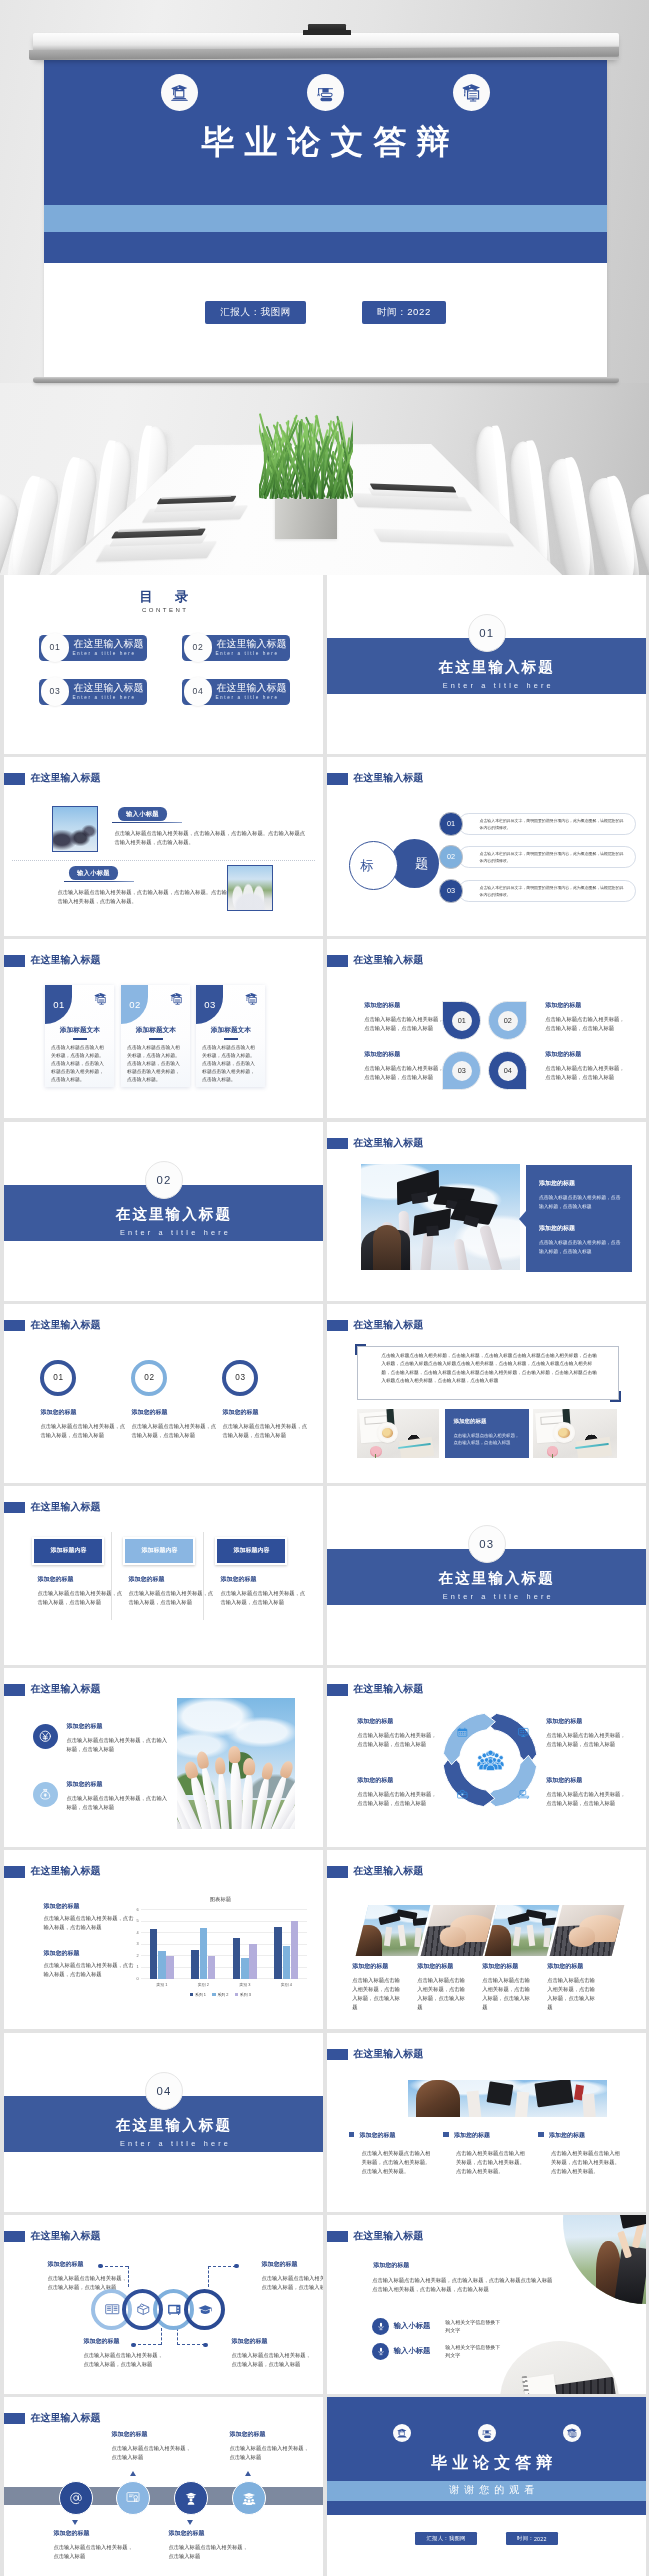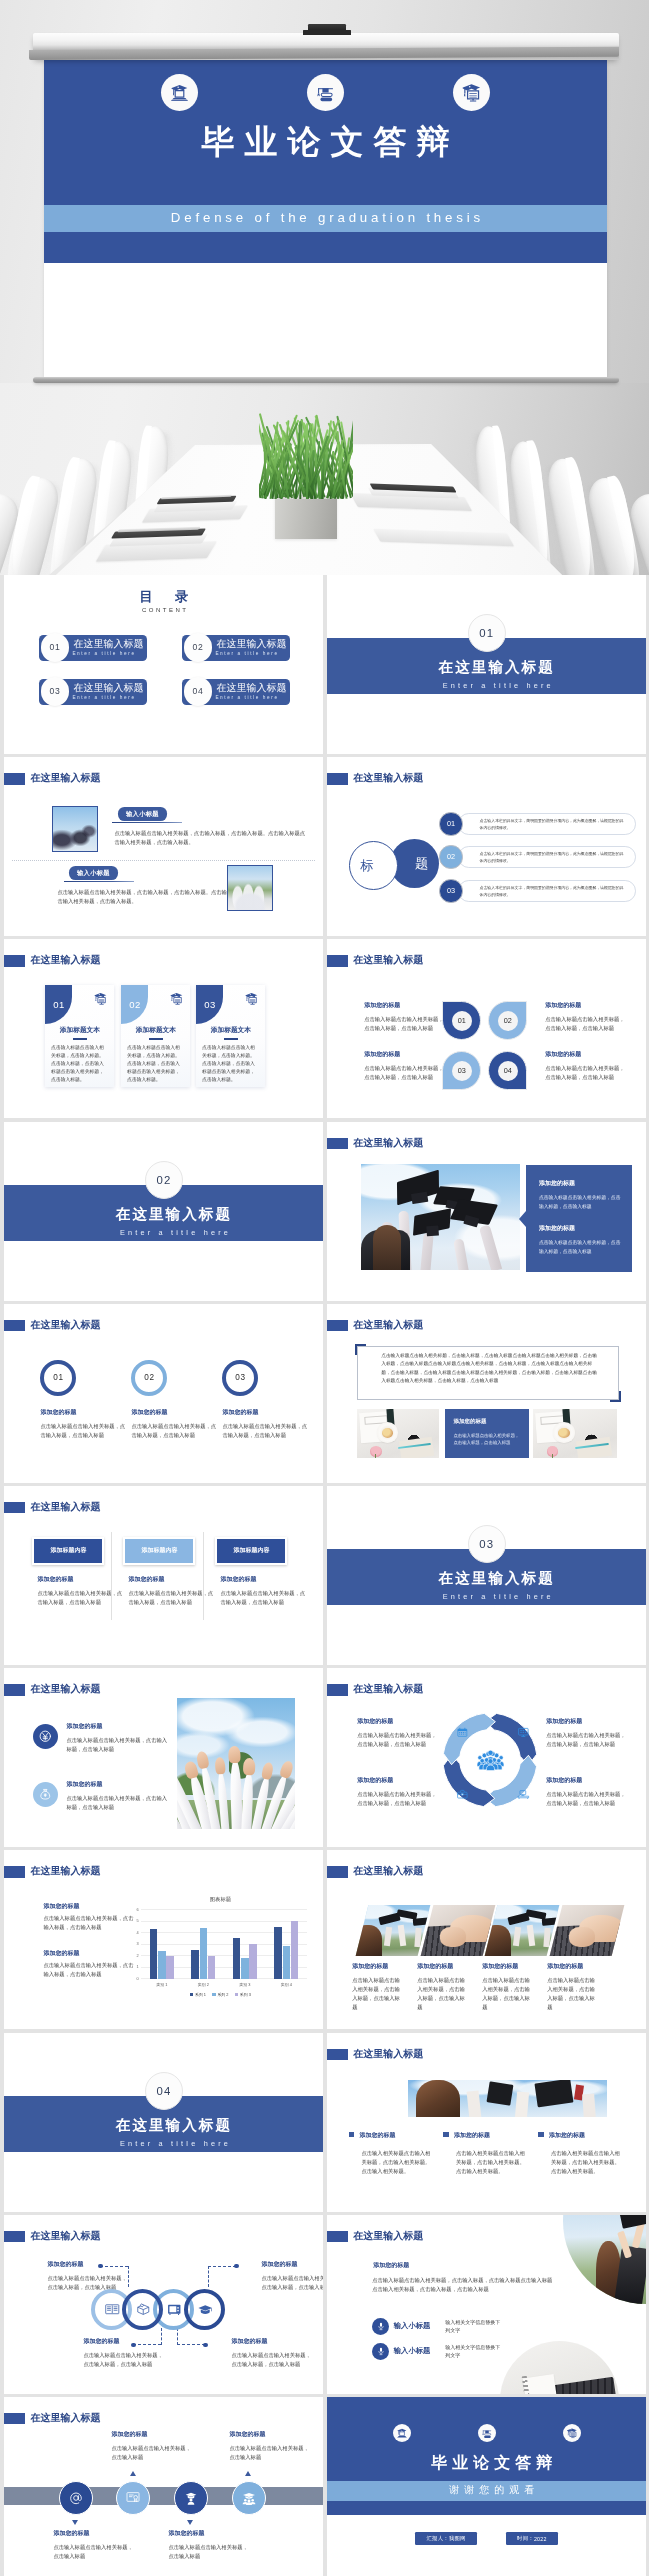--- a/index.html
+++ b/index.html
@@ -576,21 +576,24 @@
 <path d="M14.6 34.5c1 0 1.8.8 1.8 1.8 0 .7-.4 1.3-.9 1.6l1.2 3.9h-4.2l1.2-3.9a1.8 1.8 0 0 1-.9-1.6c0-1 .8-1.8 1.8-1.8Z"></path>
 <path d="M22 28h28v20H22z" fill="none" stroke="#35539b" stroke-width="3.2"></path>
 <path d="M26.5 33.5h19v1.8h-19zm0 4.6h19v1.8h-19zm0 4.6h19v1.8h-19z"></path>
 <path d="M34.3 48h3.4v4.5h-3.4z"></path>
                 <path d="M28 52.5h16v2.6H28z"></path>
               </g>
             </svg>
           </div>
         </div>
         <div class="sc-title">毕业论文答辩</div>
-        <div class="sc-sub">Defense of the graduation thesis</div>
+        <div class="sc-btns">
+          <div class="sc-btn"><span>汇报人：</span><span>我图网</span></div>
+          <div class="sc-btn"><span>时间：</span><span>2022</span></div>
+        </div>
       </div>
       <div class="rail"></div>
       <div class="clip"></div>
       <div class="botrail"></div>
     </div>
     <div class="grid">
       <div class="slide">
         <div class="toc-title">目　录</div>
         <div class="toc-sub">CONTENT</div>
         <div class="toc-item" style="left:35px;top:58px">

